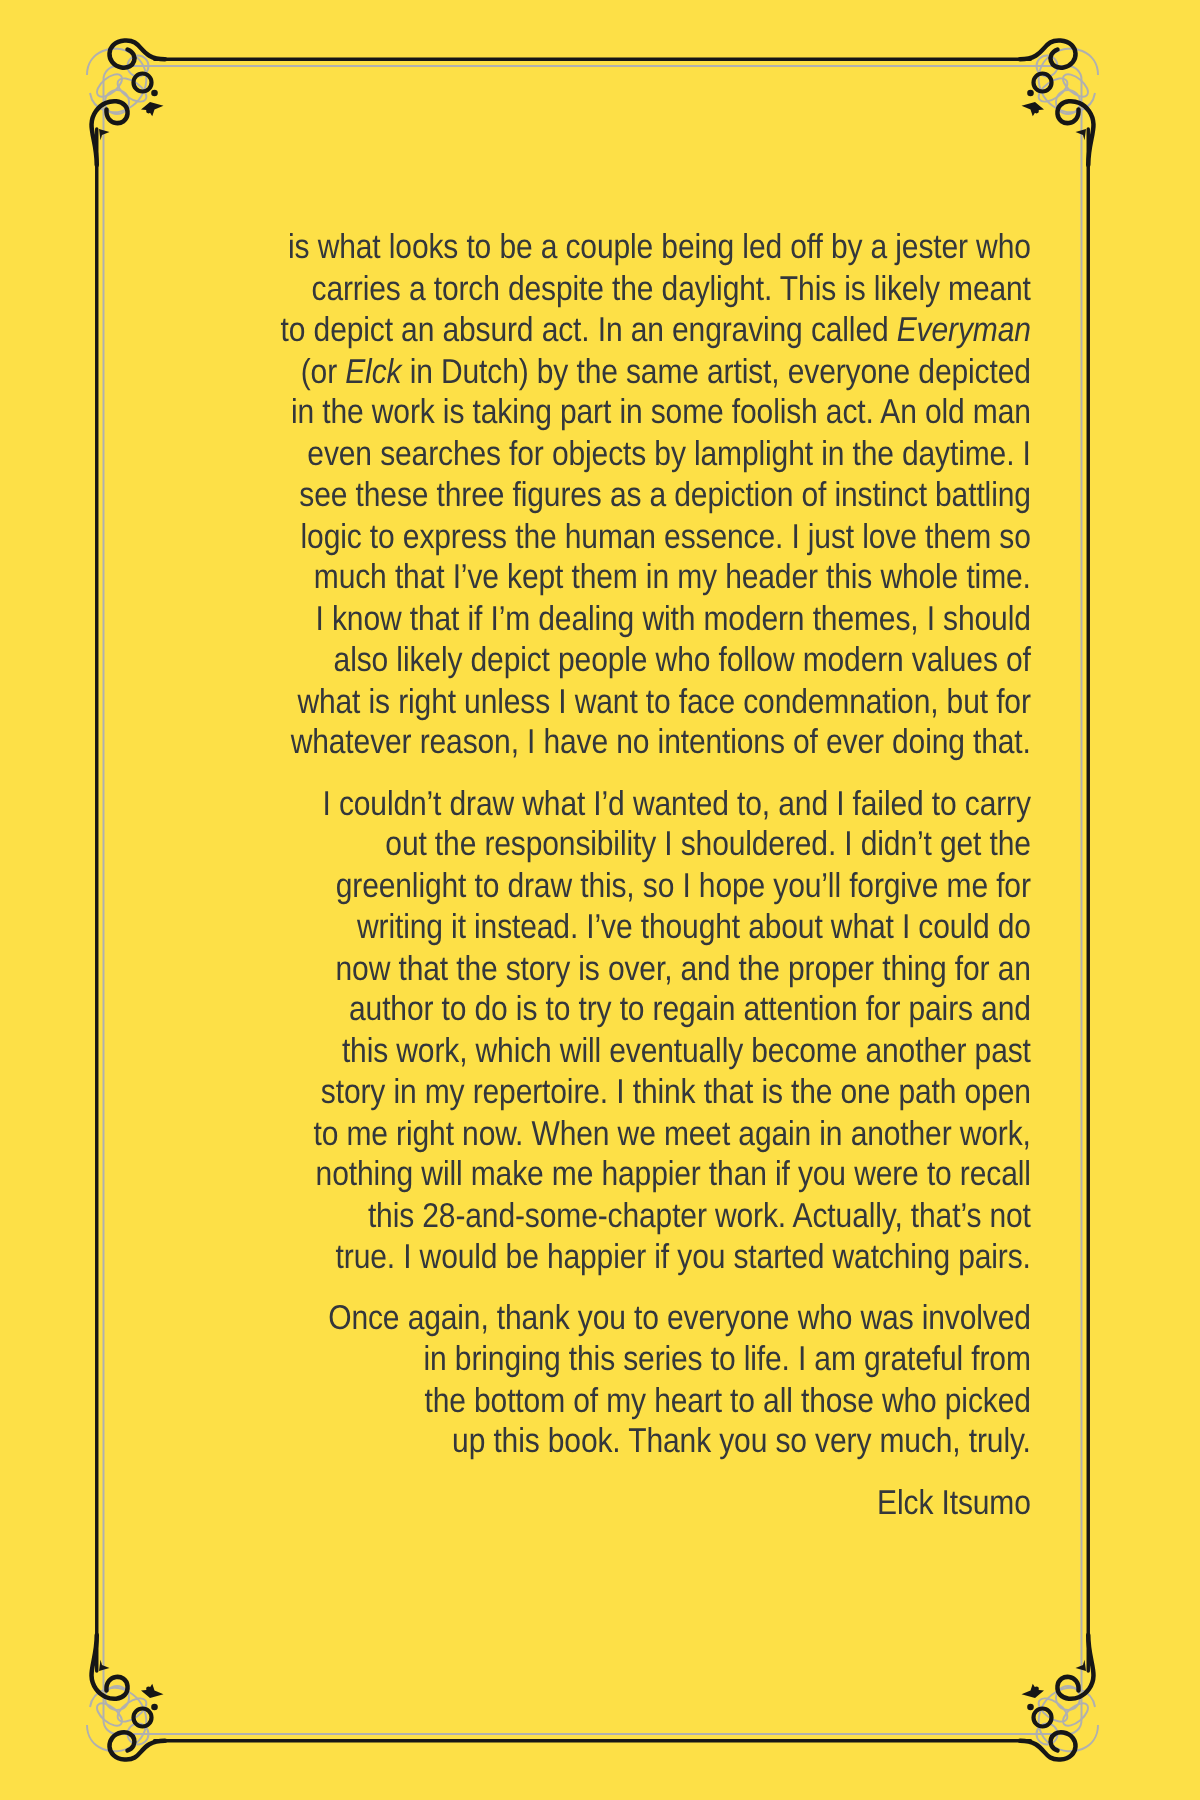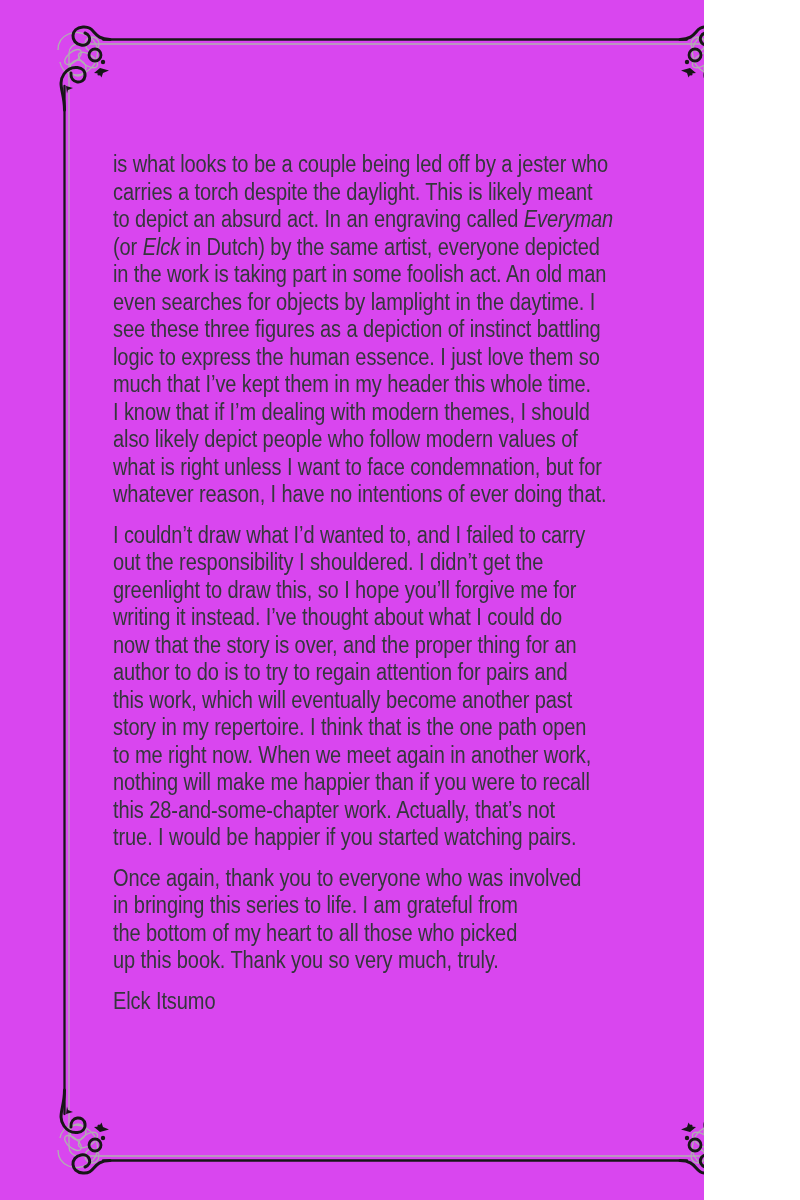--- a/index.html
+++ b/index.html
@@ -1,21 +1,22 @@
 <!DOCTYPE html>
 <html><head>
 <meta charset="utf-8">
 <style>
   html,body{margin:0;padding:0;background:#fff;}
   .page{
     position:relative;
-    width:704px;height:1200px;
-    background:#d946ef;
+    width:800px;height:1200px;
+    background:#fde047;
     overflow:hidden;
     font-family:"Liberation Sans", sans-serif;
+    text-align:right;
   }
   .frame-svg{
     position:absolute;left:0;top:0;width:800px;height:1200px;
     pointer-events:none;
   }
   .text-block{
     position:absolute;
     left:113px;top:151px;
     width:660px;
     transform:scaleX(0.87);

